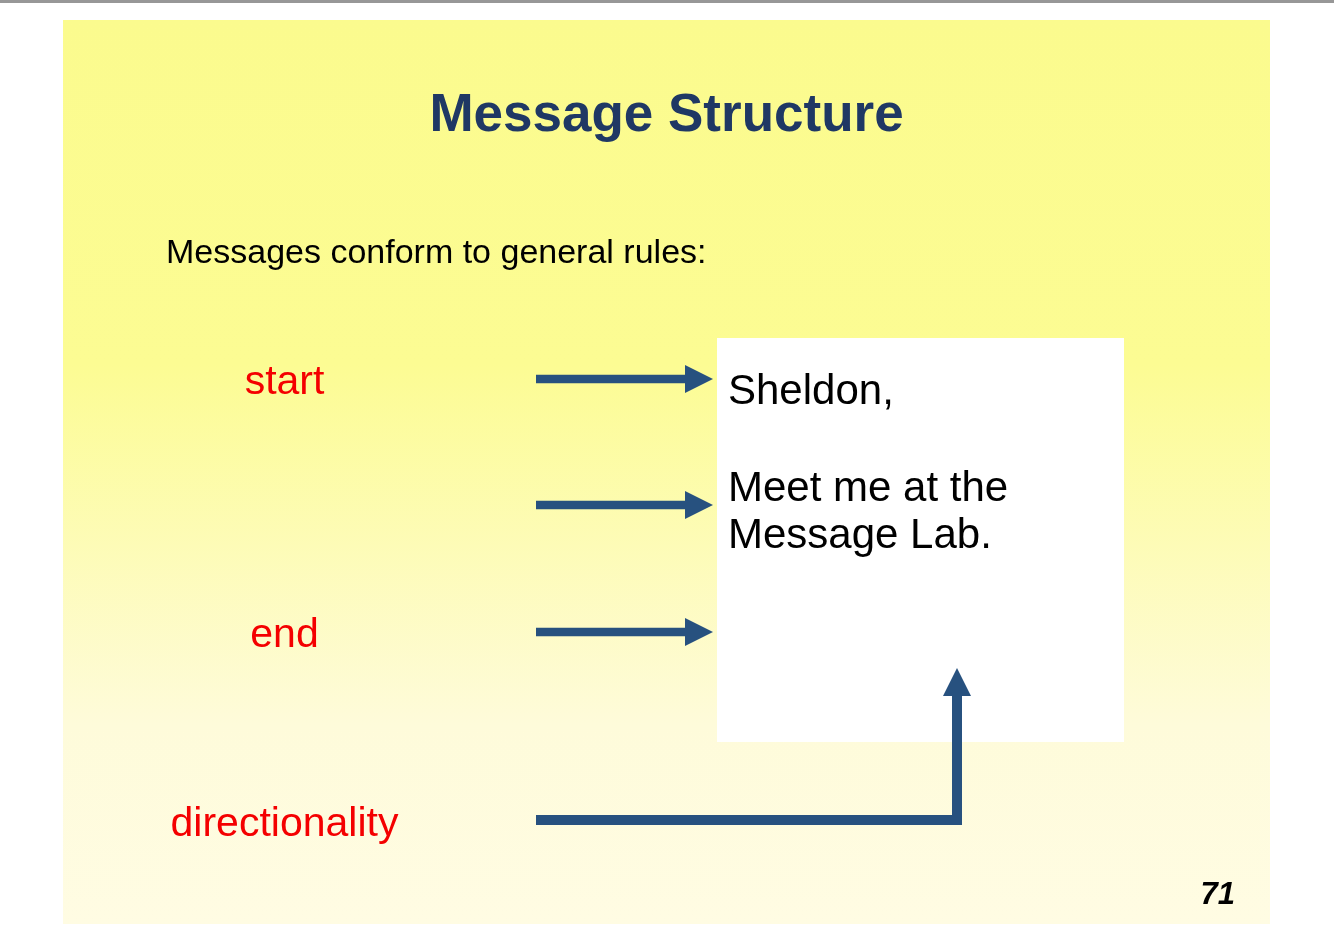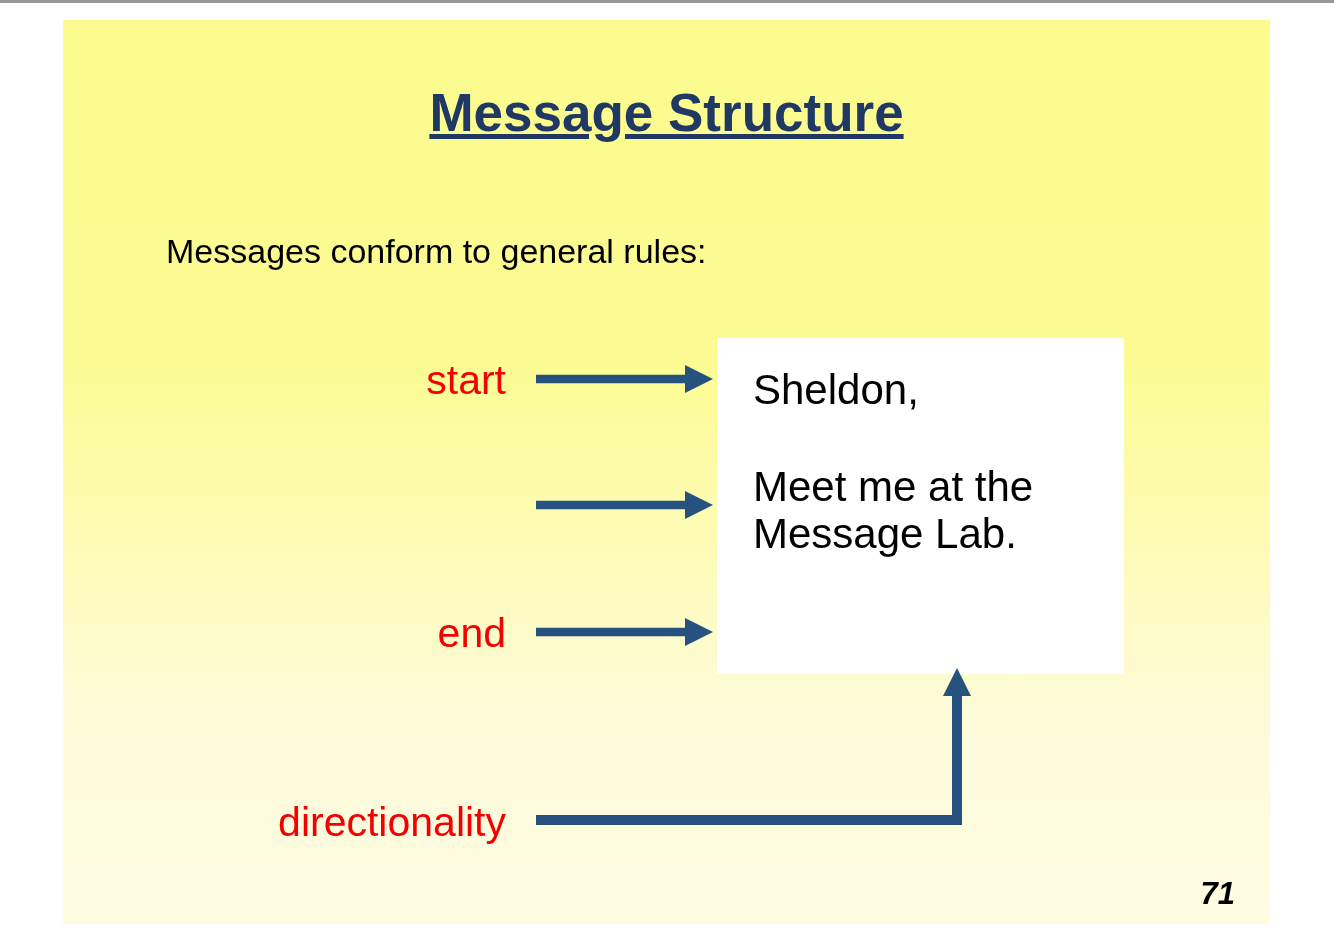--- a/index.html
+++ b/index.html
@@ -15,39 +15,39 @@
     position:absolute;left:63px;top:20px;width:1207px;height:904px;
     background:linear-gradient(180deg,
       var(--slide-yellow-top,#FBFB8E) 0%,
       #FCFC93 38%,
       #FEFBDA 78%,
       var(--slide-yellow-bottom,#FFFCE3) 100%);
   }
   .slide-title{
     position:absolute;left:0;top:62px;width:1207px;margin:0;
     text-align:center;font-size:53px;font-weight:bold;
-    color:var(--title-blue,#1F3864);letter-spacing:0px;text-decoration:underline;
+    color:var(--title-blue,#1F3864);letter-spacing:0px;
   }
   .intro-text{
     position:absolute;left:103px;top:212px;margin:0;
     font-size:34px;color:var(--text-black,#000000);
   }
   .rule-label{
     position:absolute;left:0;width:443px;margin:0;
-    text-align:right;font-size:41px;color:var(--label-red,#F40000);
+    text-align:center;font-size:41px;color:var(--label-red,#F40000);
     line-height:46px;
   }
   .label-start{top:337px;}
   .label-information{top:463px;}
   .label-end{top:590px;}
   .label-directionality{top:779px;}
   .message-box{
-    position:absolute;left:654px;top:318px;width:407px;height:336px;
+    position:absolute;left:654px;top:318px;width:407px;height:404px;
     background:var(--box-white,#FFFFFF);box-sizing:border-box;
-    padding:16px 14px 0 36px;
+    padding:16px 14px 0 11px;
   }
   .message-box p{
     margin:0;font-size:42px;line-height:47px;color:var(--text-black,#000000);
   }
   .msg-salutation{margin-top:12px !important;}
   .msg-body{margin-top:50px !important;}
   .msg-signature{margin-top:60px !important;}
   .arrow-layer{
     position:absolute;left:0;top:0;width:1207px;height:904px;
     pointer-events:none;

